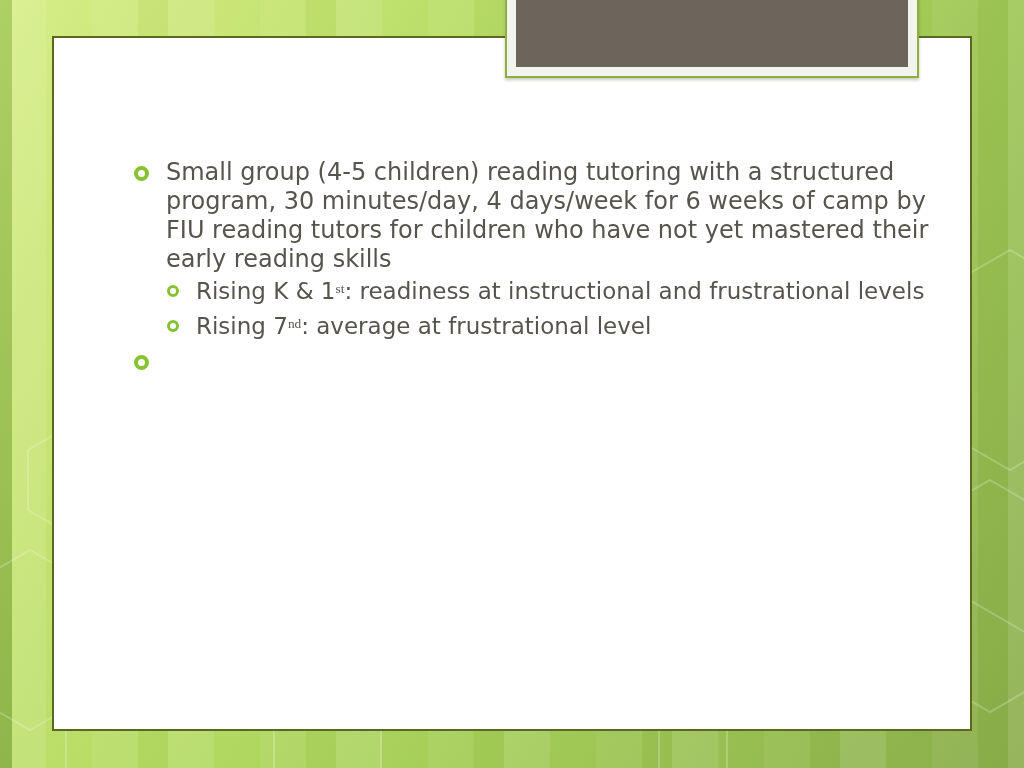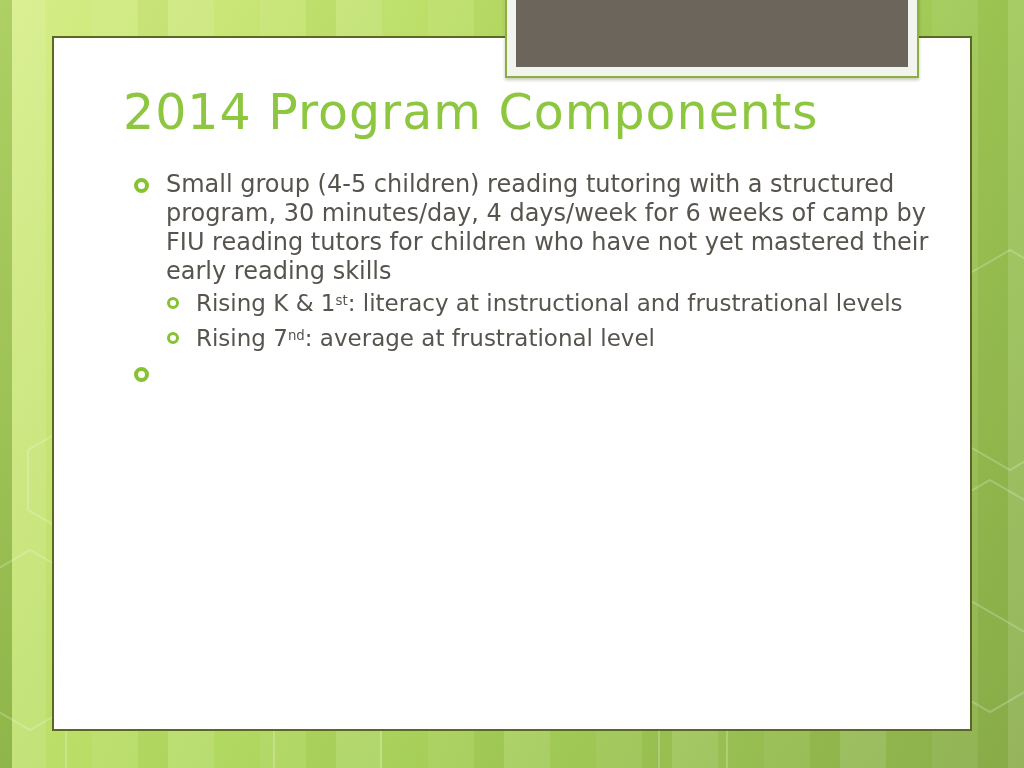--- a/index.html
+++ b/index.html
@@ -64,21 +64,21 @@
     font-size: 49px;
     font-weight: 400;
     letter-spacing: 1px;
     line-height: 1.2;
     color: #8dc63f;
     white-space: nowrap;
   }
 
   .content {
     position: absolute;
-    left: 78px; top: 132px;
+    left: 78px; top: 120px;
     width: 824px;
   }
   .bullet-list { list-style: none; margin: 0; padding: 0; }
   .bullet-list li {
     position: relative;
     padding-left: 34px;
     margin-bottom: 3px;
     font-size: 24px;
     line-height: 29px;
     color: #57544e;
@@ -99,20 +99,21 @@
   }
   li.l2 .ring {
     left: 2px; top: 8px;
     width: 6px; height: 6px;
     border-width: 3.5px;
   }
   .sup {
     font-size: 0.58em;
     position: relative;
     top: -0.48em;
+    font-family: Liberation Serif, serif;
   }
 </style>
 </head>
 <body>
 
 <div class="stage">
 
   <div class="bg-stripes"></div>
   <div class="left-edge"></div>
 
@@ -122,33 +123,32 @@
       <path d="M80,420 L132,450 L132,510 L80,540 L28,510 L28,450 Z"></path>
       <path d="M170,640 L274,700 L274,820 L170,880 L66,820 L66,700 Z"></path>
       <path d="M520,640 L659,720 L659,880 L520,960 L381,880 L381,720 Z"></path>
       <path d="M900,560 L1073,660 L1073,860 L900,960 L727,860 L727,660 Z"></path>
       <path d="M1010,250 L1105,305 L1105,415 L1010,470 L915,415 L915,305 Z"></path>
       <path d="M990,480 L1090,538 L1090,654 L990,712 L890,654 L890,538 Z"></path>
     </g>
   </svg>
 
   <div class="panel">
-    <h1 class="slide-title">2014 Program Components</h1>
 
     <div class="content">
       <ul class="bullet-list">
 
         <li>
           <span class="ring"></span>
           <span>Small group (4-5 children) reading tutoring with a structured program, 30 minutes/​day, 4 days/​week for 6 weeks of camp by FIU reading tutors for children who have not yet mastered their early reading skills</span>
         </li>
 
         <li class="l2">
           <span class="ring"></span>
-          <span>Rising K &amp; 1</span><span class="sup">st</span><span>: literacy at instructional and frustrational levels</span>
+          <span>Rising K &amp; 1</span><span class="sup">st</span><span>: readiness at instructional and frustrational levels</span>
         </li>
 
         <li class="l2">
           <span class="ring"></span>
           <span>Rising 7</span><span class="sup">nd</span><span>: average at frustrational level</span>
         </li>
 
 
 
 

